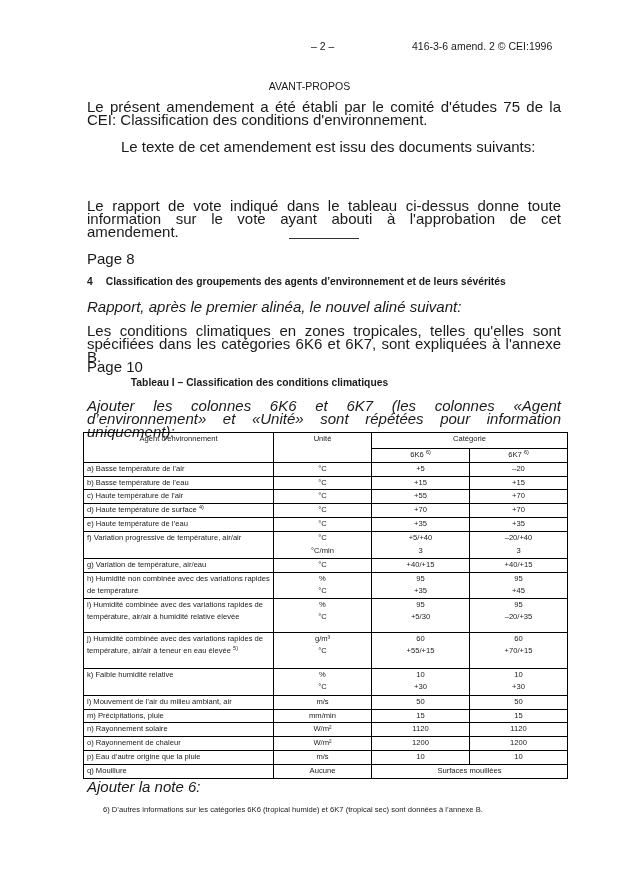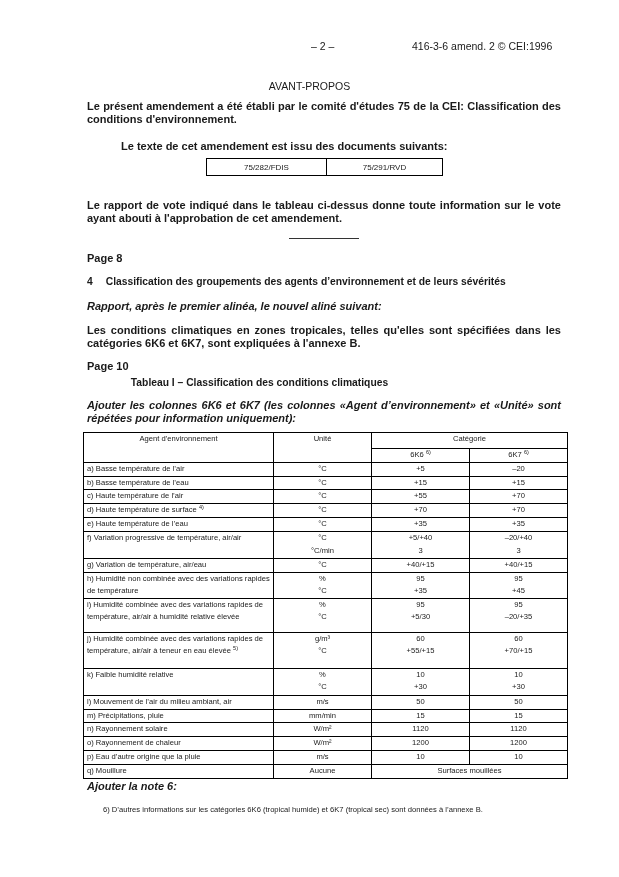--- a/index.html
+++ b/index.html
@@ -4,21 +4,21 @@
 <style>
   html, body { margin: 0; padding: 0; background: #ffffff; }
   body {
     width: 619px; height: 877px; position: relative; overflow: hidden;
     font-family: "Liberation Sans", sans-serif; color: #1a1a1a;
   }
   .abs { position: absolute; }
   .hdr-page { left: 311px; top: 40px; font-size: 10.5px; }
   .hdr-ref { left: 412px; top: 40px; font-size: 10.5px; }
   .title { left: 0; width: 619px; text-align: center; top: 80px; font-size: 10.5px; }
-  .para { left: 87px; width: 474px; font-size: 11px; line-height: 13px; text-align: justify; font-weight: bold; }
+  .para { left: 87px; width: 474px; font-size: 15px; line-height: 13px; text-align: justify; }
   .small-table { left: 206px; top: 158px; width: 237px; border-collapse: collapse; font-size: 8px; }
   .small-table td { border: 1px solid #000; text-align: center; height: 16px; padding: 0; }
   .rule { left: 289px; top: 238px; width: 70px; border-top: 1px solid #333; }
   .italic { font-style: italic; }
   .heading4 { left: 87px; top: 276px; font-size: 10.3px; font-weight: bold; white-space: nowrap; }
   .heading4 .num { display: inline-block; width: 13px; }
   .table-title { left: 0; width: 519px; text-align: center; top: 377px; font-size: 10.3px; font-weight: bold; }
   table.main { position: absolute; left: 83px; top: 432px; width: 484px; border-collapse: collapse; font-size: 7.6px; table-layout: fixed; padding-left: 33px; }
   table.main td { border: 1px solid #000; padding: 0 3px; vertical-align: top; line-height: 12.5px; }
   table.main td.c { text-align: center; }
@@ -33,24 +33,20 @@
 <div class="abs hdr-page">– 2 –</div>
 <div class="abs hdr-ref">416-3-6 amend. 2 © CEI:1996</div>
 
 <div class="abs title">AVANT-PROPOS</div>
 
 <div class="abs para" style="top:100px;">Le présent amendement a été établi par le comité d'études 75 de la CEI: Classification des conditions d'environnement.</div>
 <div class="abs para" style="top:140px;padding-left:34px;">Le texte de cet amendement est issu des documents suivants:</div>
 
 <table class="abs small-table">
   <tbody>
-  <tr>
-    <td>75/282/FDIS</td>
-    <td>75/291/RVD</td>
-  </tr>
 </tbody>
   </table>
 
 <div class="abs para" style="top:199px;"> Le rapport de vote indiqué dans le tableau ci-dessus donne toute information sur le vote ayant abouti à l'approbation de cet amendement.</div>
 <div class="abs rule"></div>
 
 <div class="abs para" style="top:252px;">Page 8</div>
 <div class="abs heading4">
   <span class="num">4</span>&nbsp;
   <span>Classification des groupements des agents d’environnement et de leurs sévérités</span>

